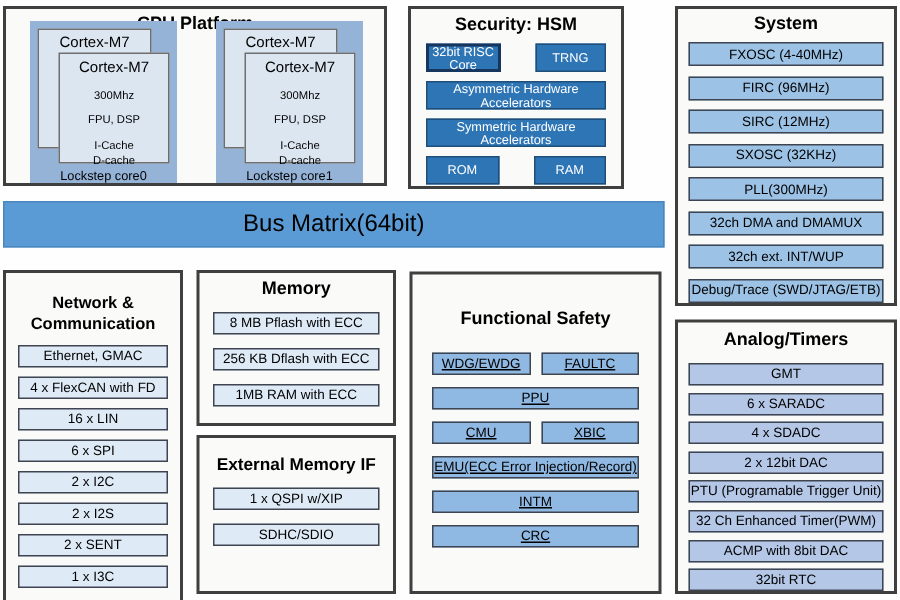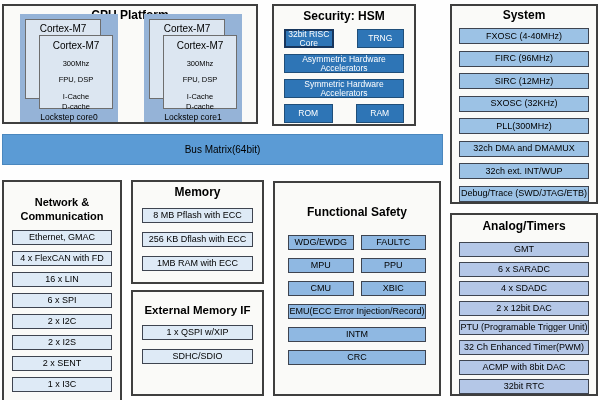--- a/index.html
+++ b/index.html
@@ -13,21 +13,21 @@
     box-sizing:border-box;
   }
   .panel h2{margin:0;text-align:center;font-size:12px;font-weight:bold;color:#000;}
   .item{
     box-sizing:border-box;display:flex;align-items:center;justify-content:center;
     font-size:9px;border:1px solid #3E4450;text-align:center;line-height:1;
   }
   .light{background:var(--light_item,#DEEAF6);}
   .sys{background:var(--system_item,#9CC2E5);height:16px;margin:0 0 6.5px 0;}
   .ana{background:var(--analog_item,#B4C7E7);height:15px;margin-bottom:4.6px;}
-  .fs{background:var(--safety_item,#8FB8E2);height:15px;flex:1;}
+  .fs{background:var(--safety_item,#8FB8E2);height:15px;flex:1;text-decoration:underline;}
 
   
   .cpu{left:2px;top:4px;width:256px;height:120px;}
   .cpu h2{margin-top:2px;}
   .core{position:absolute;top:8px;width:98px;height:108px;background:var(--core_container,#95B3D7);}
   .core.c0{left:16px}
   .core.c1{left:140px}
   .core-back{
     position:absolute;left:5px;top:5px;width:76px;height:80px;
     background:var(--core_box,#DCE6F1);border:1px solid #6E6E6E;
@@ -56,21 +56,21 @@
   .hsm-btn.risc{border:2px solid #17365D;}
 
   
   .system{left:450px;top:4px;width:148px;height:200px;padding:0 7px;}
   .system h2{margin-top:2px;margin-bottom:6px;}
 
   
   .bus{
     position:absolute;left:2px;top:134px;width:441px;height:31px;
     background:var(--bus,#5B9BD5);border:1px solid #4A87BE;box-sizing:border-box;
-    display:flex;align-items:center;justify-content:center;font-size:10px;color:#000;
+    display:flex;align-items:center;justify-content:center;font-size:16px;color:#000;
   }
 
   
   .net{left:2px;top:180px;width:120px;height:260px;padding:0 8px;}
   .net h2{margin-top:13px;font-size:11px;line-height:1.3;}
   .net .item{margin-top:6px;height:15px;}
 
   
   .mem{left:131px;top:180px;width:133px;height:104px;padding:0 9px;}
   .mem h2{margin-top:3px;}
@@ -182,21 +182,20 @@
     <div class="item light">SDHC/SDIO</div>
   </section>
 
   <section class="panel safety">
     <h2>Functional Safety</h2>
     <div class="fs-row first">
       <div class="item fs">WDG/EWDG</div>
       <div class="item fs">FAULTC</div>
     </div>
     <div class="fs-row">
-      <div class="item fs">MPU</div>
       <div class="item fs">PPU</div>
     </div>
     <div class="fs-row">
       <div class="item fs">CMU</div>
       <div class="item fs">XBIC</div>
     </div>
     <div class="item fs full">EMU(ECC Error Injection/Record)</div>
     <div class="item fs full">INTM</div>
     <div class="item fs full">CRC</div>
   </section>

